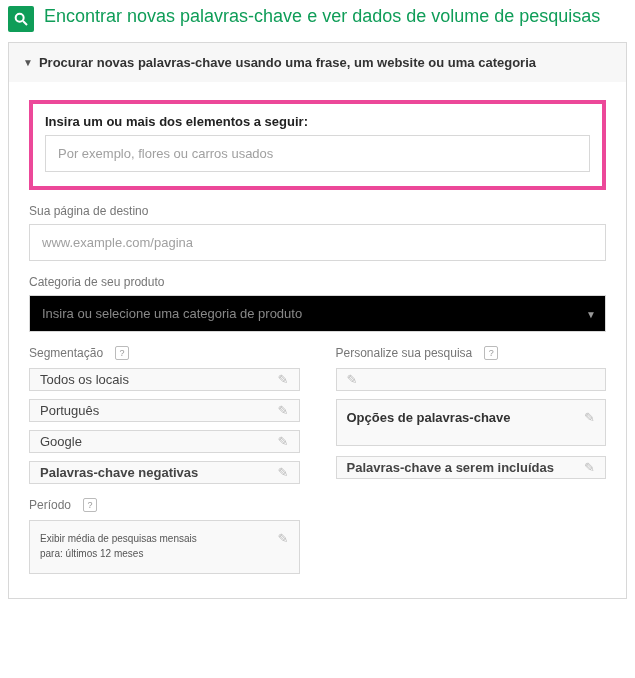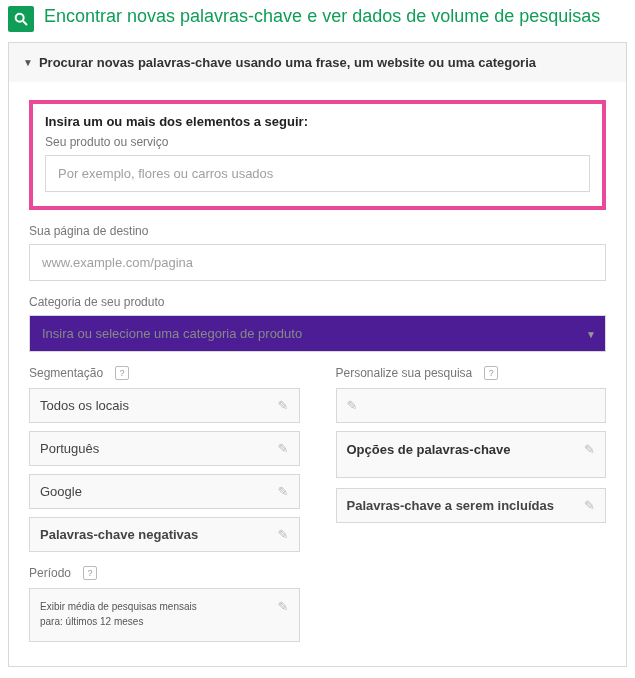--- a/index.html
+++ b/index.html
@@ -17,30 +17,30 @@
   .highlight-box { border: 4px solid #ec4899; padding: 10px 12px 14px; margin-bottom: 14px; }
   .bold-label { font-weight: bold; font-size: 13px; color: #222; margin-bottom: 6px; }
   .field-label { font-size: 12px; color: #767676; margin-bottom: 6px; }
   
   .text-input { width: 100%; border: 1px solid #d8d8d8; padding: 10px 12px; font-size: 13px; color: #333; font-family: inherit; }
   .text-input::placeholder { color: #a0a0a0; }
   
   .field-group { margin-bottom: 14px; }
   
   .select-wrap { position: relative; }
-  .select-input { width: 100%; border: 1px solid #d8d8d8; background: #4c1d95; padding: 10px 34px 10px 12px; font-size: 13px; color: #888; cursor: pointer; }
+  .select-input { width: 100%; border: 1px solid #d8d8d8; background: #000000; padding: 10px 34px 10px 12px; font-size: 13px; color: #888; cursor: pointer; }
   .select-caret { position: absolute; right: 10px; top: 50%; transform: translateY(-50%); color: #999; font-size: 10px; }
   
   .columns { display: flex; gap: 36px; margin-top: 6px; }
   .col { flex: 1; }
   
   .section-label { font-size: 12px; color: #767676; margin-bottom: 8px; display: flex; align-items: center; gap: 12px; }
   .help-badge { display: inline-flex; width: 14px; height: 14px; border: 1px solid #bbb; border-radius: 2px; font-size: 9px; color: #999; align-items: center; justify-content: center; }
   
-  .chip { border: 1px solid #d8d8d8; background: #f9f9f9; padding: 9px 10px; display: flex; align-items: center; justify-content: space-between; margin-bottom: 8px; cursor: pointer; }
+  .chip { border: 1px solid #d8d8d8; background: #f9f9f9; padding: 3px 10px; display: flex; align-items: center; justify-content: space-between; margin-bottom: 8px; cursor: pointer; }
   .chip-text { font-size: 13px; color: #444; }
   .chip-text.bold { font-weight: bold; }
   .pencil { color: #bbb; font-size: 13px; }
   
   .box { border: 1px solid #d8d8d8; background: #f9f9f9; padding: 10px 10px 12px; margin-bottom: 10px; }
   .box-title-row { display: flex; align-items: flex-start; justify-content: space-between; margin-bottom: 8px; }
   .box-title { font-weight: bold; font-size: 13px; color: #333; }
   .box-list { font-size: 12px; color: #555; line-height: 1.5; }
   .box-list div { margin-bottom: 6px; }
   
@@ -62,21 +62,20 @@
 
 <div class="panel">
   <div class="panel-header">
     <span class="caret">▼</span>
     <span>Procurar novas palavras-chave usando uma frase, um website ou uma categoria</span>
   </div>
   <div class="panel-body">
 
     <div class="highlight-box">
       <div class="bold-label">Insira um ou mais dos elementos a seguir:</div>
-      <div class="field-label">Seu produto ou serviço</div>
       <input type="text" class="text-input" placeholder="Por exemplo, flores ou carros usados" style="">
     </div>
 
     <div class="field-group">
       <div class="field-label">Sua página de destino</div>
       <input type="text" class="text-input" placeholder="www.example.com/pagina" style="">
     </div>
 
     <div class="field-group">
       <div class="field-label">Categoria de seu produto</div>

